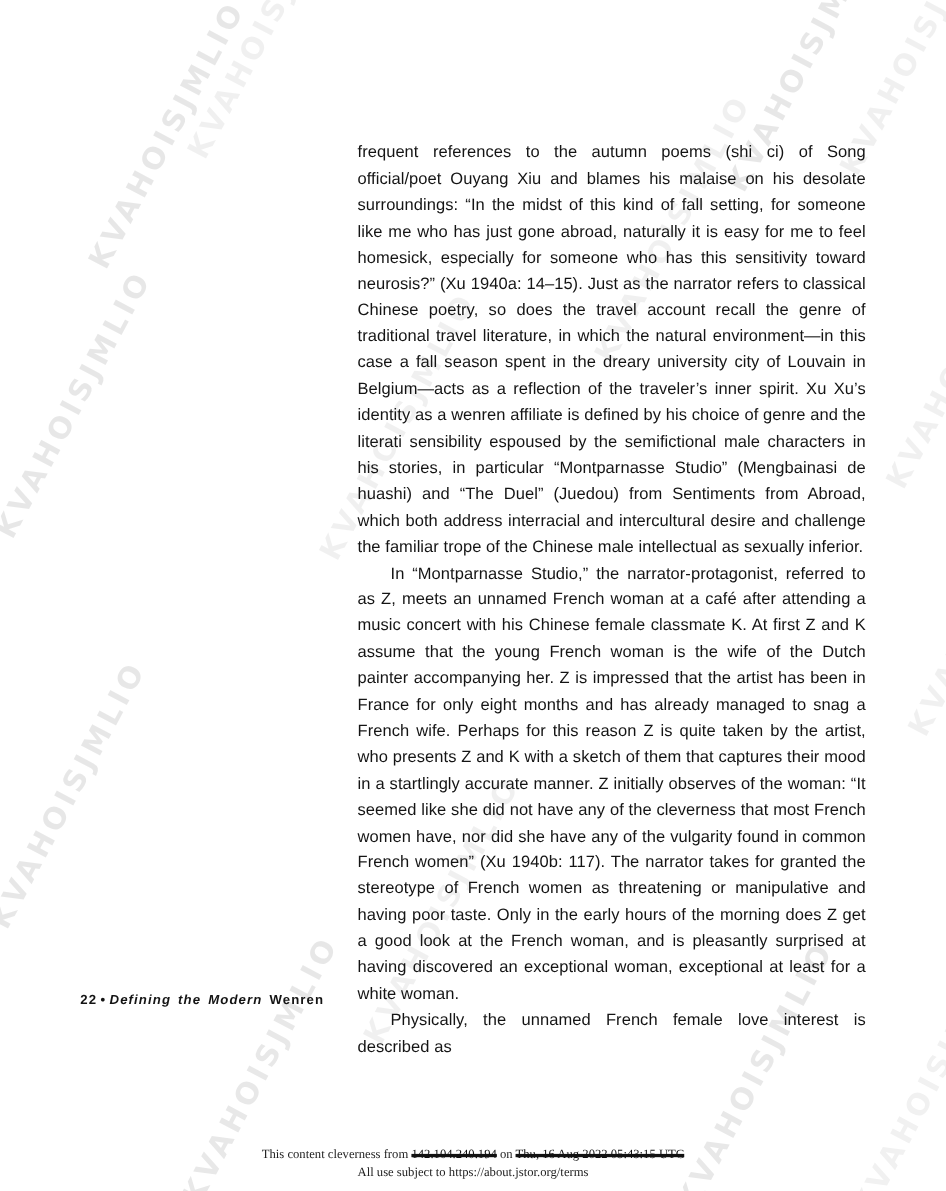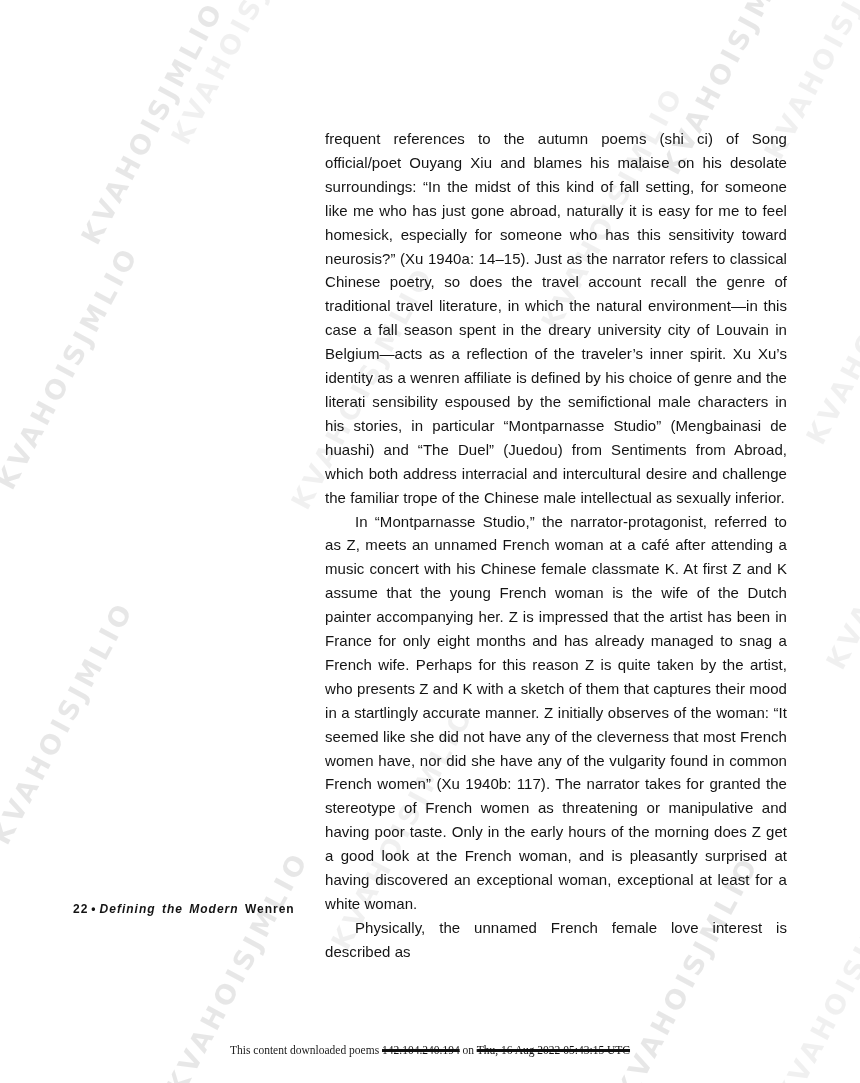--- a/index.html
+++ b/index.html
@@ -109,20 +109,21 @@
       <p class="para indent"><span>Physically, the unnamed French female love interest is described as</span></p>
     </main>
 
   <div class="running-foot">
     <span>22</span><span class="bullet">•</span><span class="chap-it">Defining the Modern</span>
     <span class="chap-ro">Wenren</span>
   </div>
 
   <div class="jstor-foot">
     <div class="jline">
-      <span>This content downloaded poems</span>
+      <span>This content cleverness from</span>
       <span class="redacted">142.104.240.194</span>
       <span>on</span>
       <span class="redacted">Thu, 16 Aug 2022 05:43:15 UTC</span>
     </div>
+    <div class="jline">All use subject to https://about.jstor.org/terms</div>
   </div>
 
 </div>
 
 </body></html>

